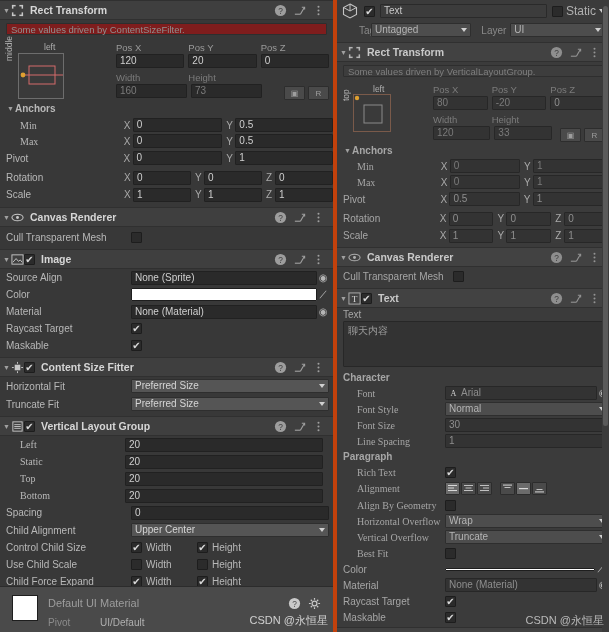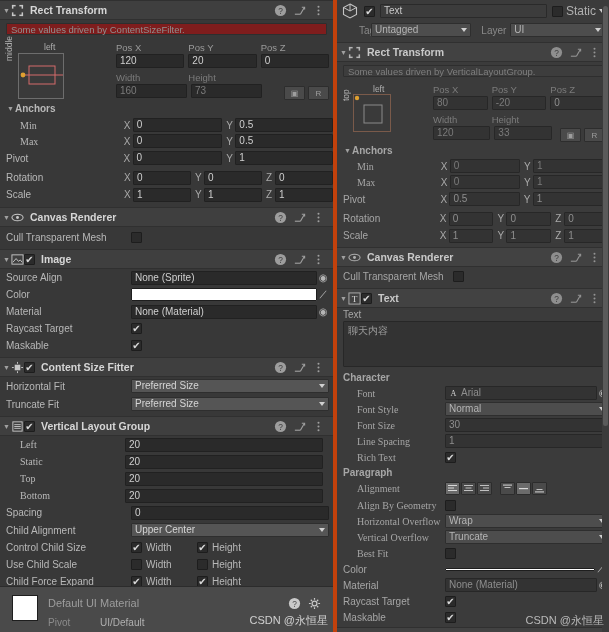--- a/index.html
+++ b/index.html
@@ -782,27 +782,27 @@
       </span>
     </div>
     <div class="row" style="height:16px">
       <span class="lbl ind1 dimtext" style="width:102px">Font Size</span>
       <span class="field" style="width:164px">30</span>
     </div>
     <div class="row" style="height:16px">
       <span class="lbl ind1 dimtext" style="width:102px">Line Spacing</span>
       <span class="field" style="width:164px">1</span>
     </div>
+    <div class="row" style="height:15px">
+      <span class="lbl sec-lbl">Paragraph</span>
+    </div>
+
     <div class="row" style="height:16px">
       <span class="lbl ind1 dimtext" style="width:102px">Rich Text</span>
       <span class="chk on"></span>
-    </div>
-
-    <div class="row" style="height:15px">
-      <span class="lbl sec-lbl">Paragraph</span>
     </div>
     <div class="row" style="height:17px">
       <span class="lbl ind1 dimtext" style="width:102px">Alignment</span>
       <span class="align-btns">
         <span class="grp">
           <span class="ab sel">
               <svg width="9" height="9" viewBox="0 0 9 9">
                 <g fill="#d8d8d8">
                   <rect x="0" y="1" width="9" height="1"></rect>
                   <rect x="0" y="3.5" width="6" height="1"></rect>

